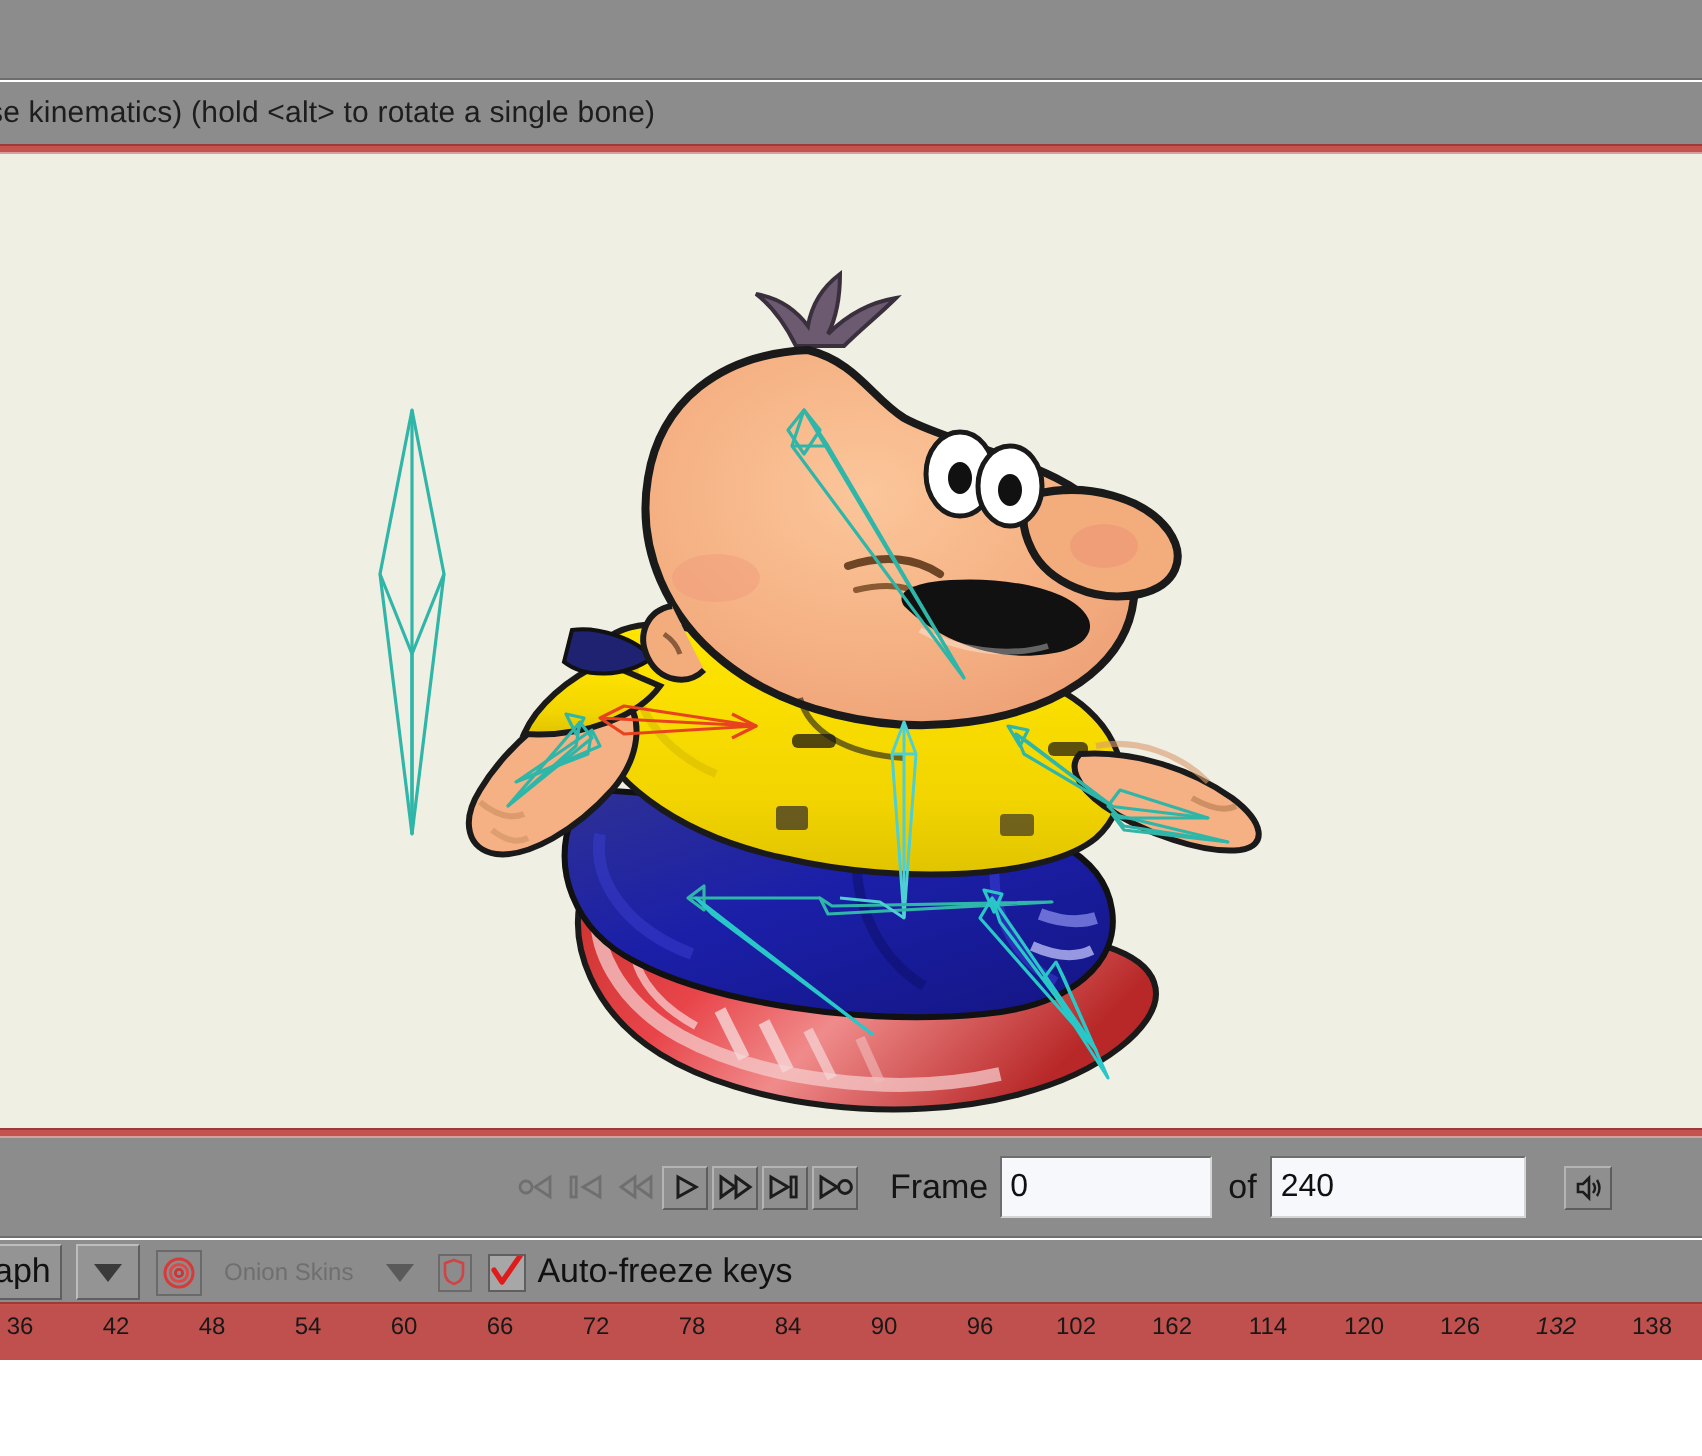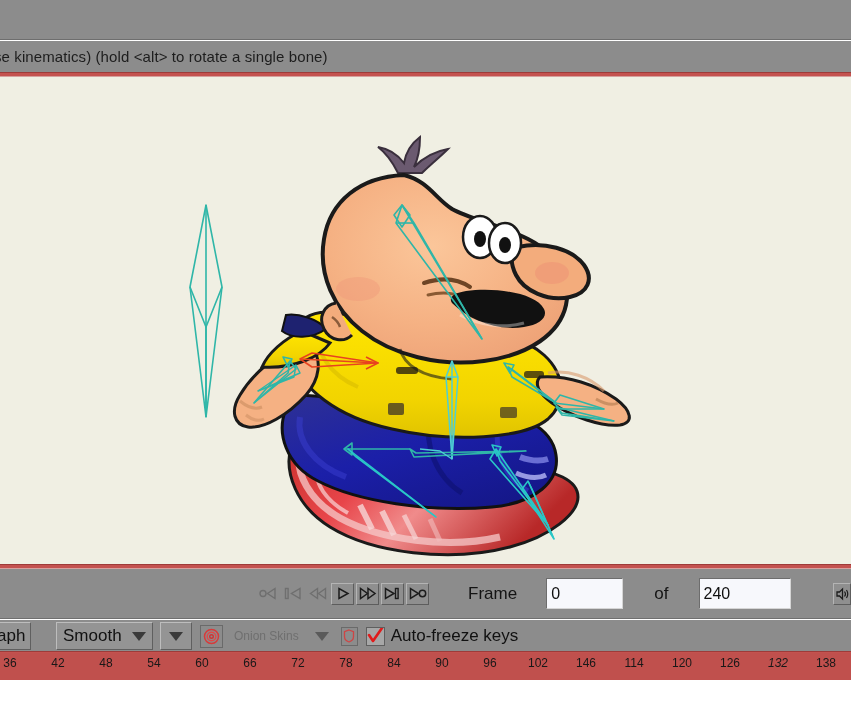--- a/index.html
+++ b/index.html
@@ -80,21 +80,20 @@
   .toolbar-playback {
     position: absolute;
     left: 0; top: 569px;
     width: 851px;
     height: 50px;
     background: #8c8c8c;
     box-sizing: border-box;
     display: flex;
     align-items: center;
     border-bottom: 1px solid #6f6f6f;
-    gap: 23px;
   }
   .pb-group {
     display: flex;
     align-items: center;
     margin-left: 256px;
   }
   .pb-btn {
     width: 23px;
     height: 22px;
     margin-right: 2px;
@@ -560,24 +559,20 @@
       </svg>
     </div>
   </div>
 
   <div class="toolbar-options">
 
     <div class="opt-btn btn-graph">
       <span>aph</span>
     </div>
 
-    <div class="opt-btn combo-smooth">
-      <span>Smooth</span>
-      <span class="tri-down"></span>
-    </div>
 
     <div class="opt-btn combo-blank">
       <span class="tri-down"></span>
     </div>
 
     <div class="onion-icon-btn">
       <svg width="17" height="17" viewBox="0 0 17 17">
         <circle cx="8.5" cy="8.5" r="7" fill="none" stroke="#d83a3a" stroke-width="1.5"></circle>
         <circle cx="8.5" cy="8.5" r="4.3" fill="none" stroke="#e04848" stroke-width="1.5"></circle>
         <circle cx="8.5" cy="8.5" r="1.8" fill="none" stroke="#cf3333" stroke-width="1.4"></circle>
@@ -612,21 +607,21 @@
       <span class="tl-tick" style="left: 106px;">48</span>
       <span class="tl-tick" style="left: 154px;">54</span>
       <span class="tl-tick" style="left: 202px;">60</span>
       <span class="tl-tick" style="left: 250px;">66</span>
       <span class="tl-tick" style="left: 298px;">72</span>
       <span class="tl-tick" style="left: 346px;">78</span>
       <span class="tl-tick" style="left: 394px;">84</span>
       <span class="tl-tick" style="left: 442px;">90</span>
       <span class="tl-tick" style="left: 490px;">96</span>
       <span class="tl-tick" style="left: 538px;">102</span>
-      <span class="tl-tick" style="left: 586px;">146</span>
+      <span class="tl-tick" style="left: 586px;">162</span>
       <span class="tl-tick" style="left: 634px;">114</span>
       <span class="tl-tick" style="left: 682px;">120</span>
       <span class="tl-tick" style="left: 730px;">126</span>
       <span class="tl-tick" style="left: 778px; font-style: italic;">132</span>
       <span class="tl-tick" style="left: 826px;">138</span>
     </div>
 
   <div class="bottom-white"></div>
 </div>
 

